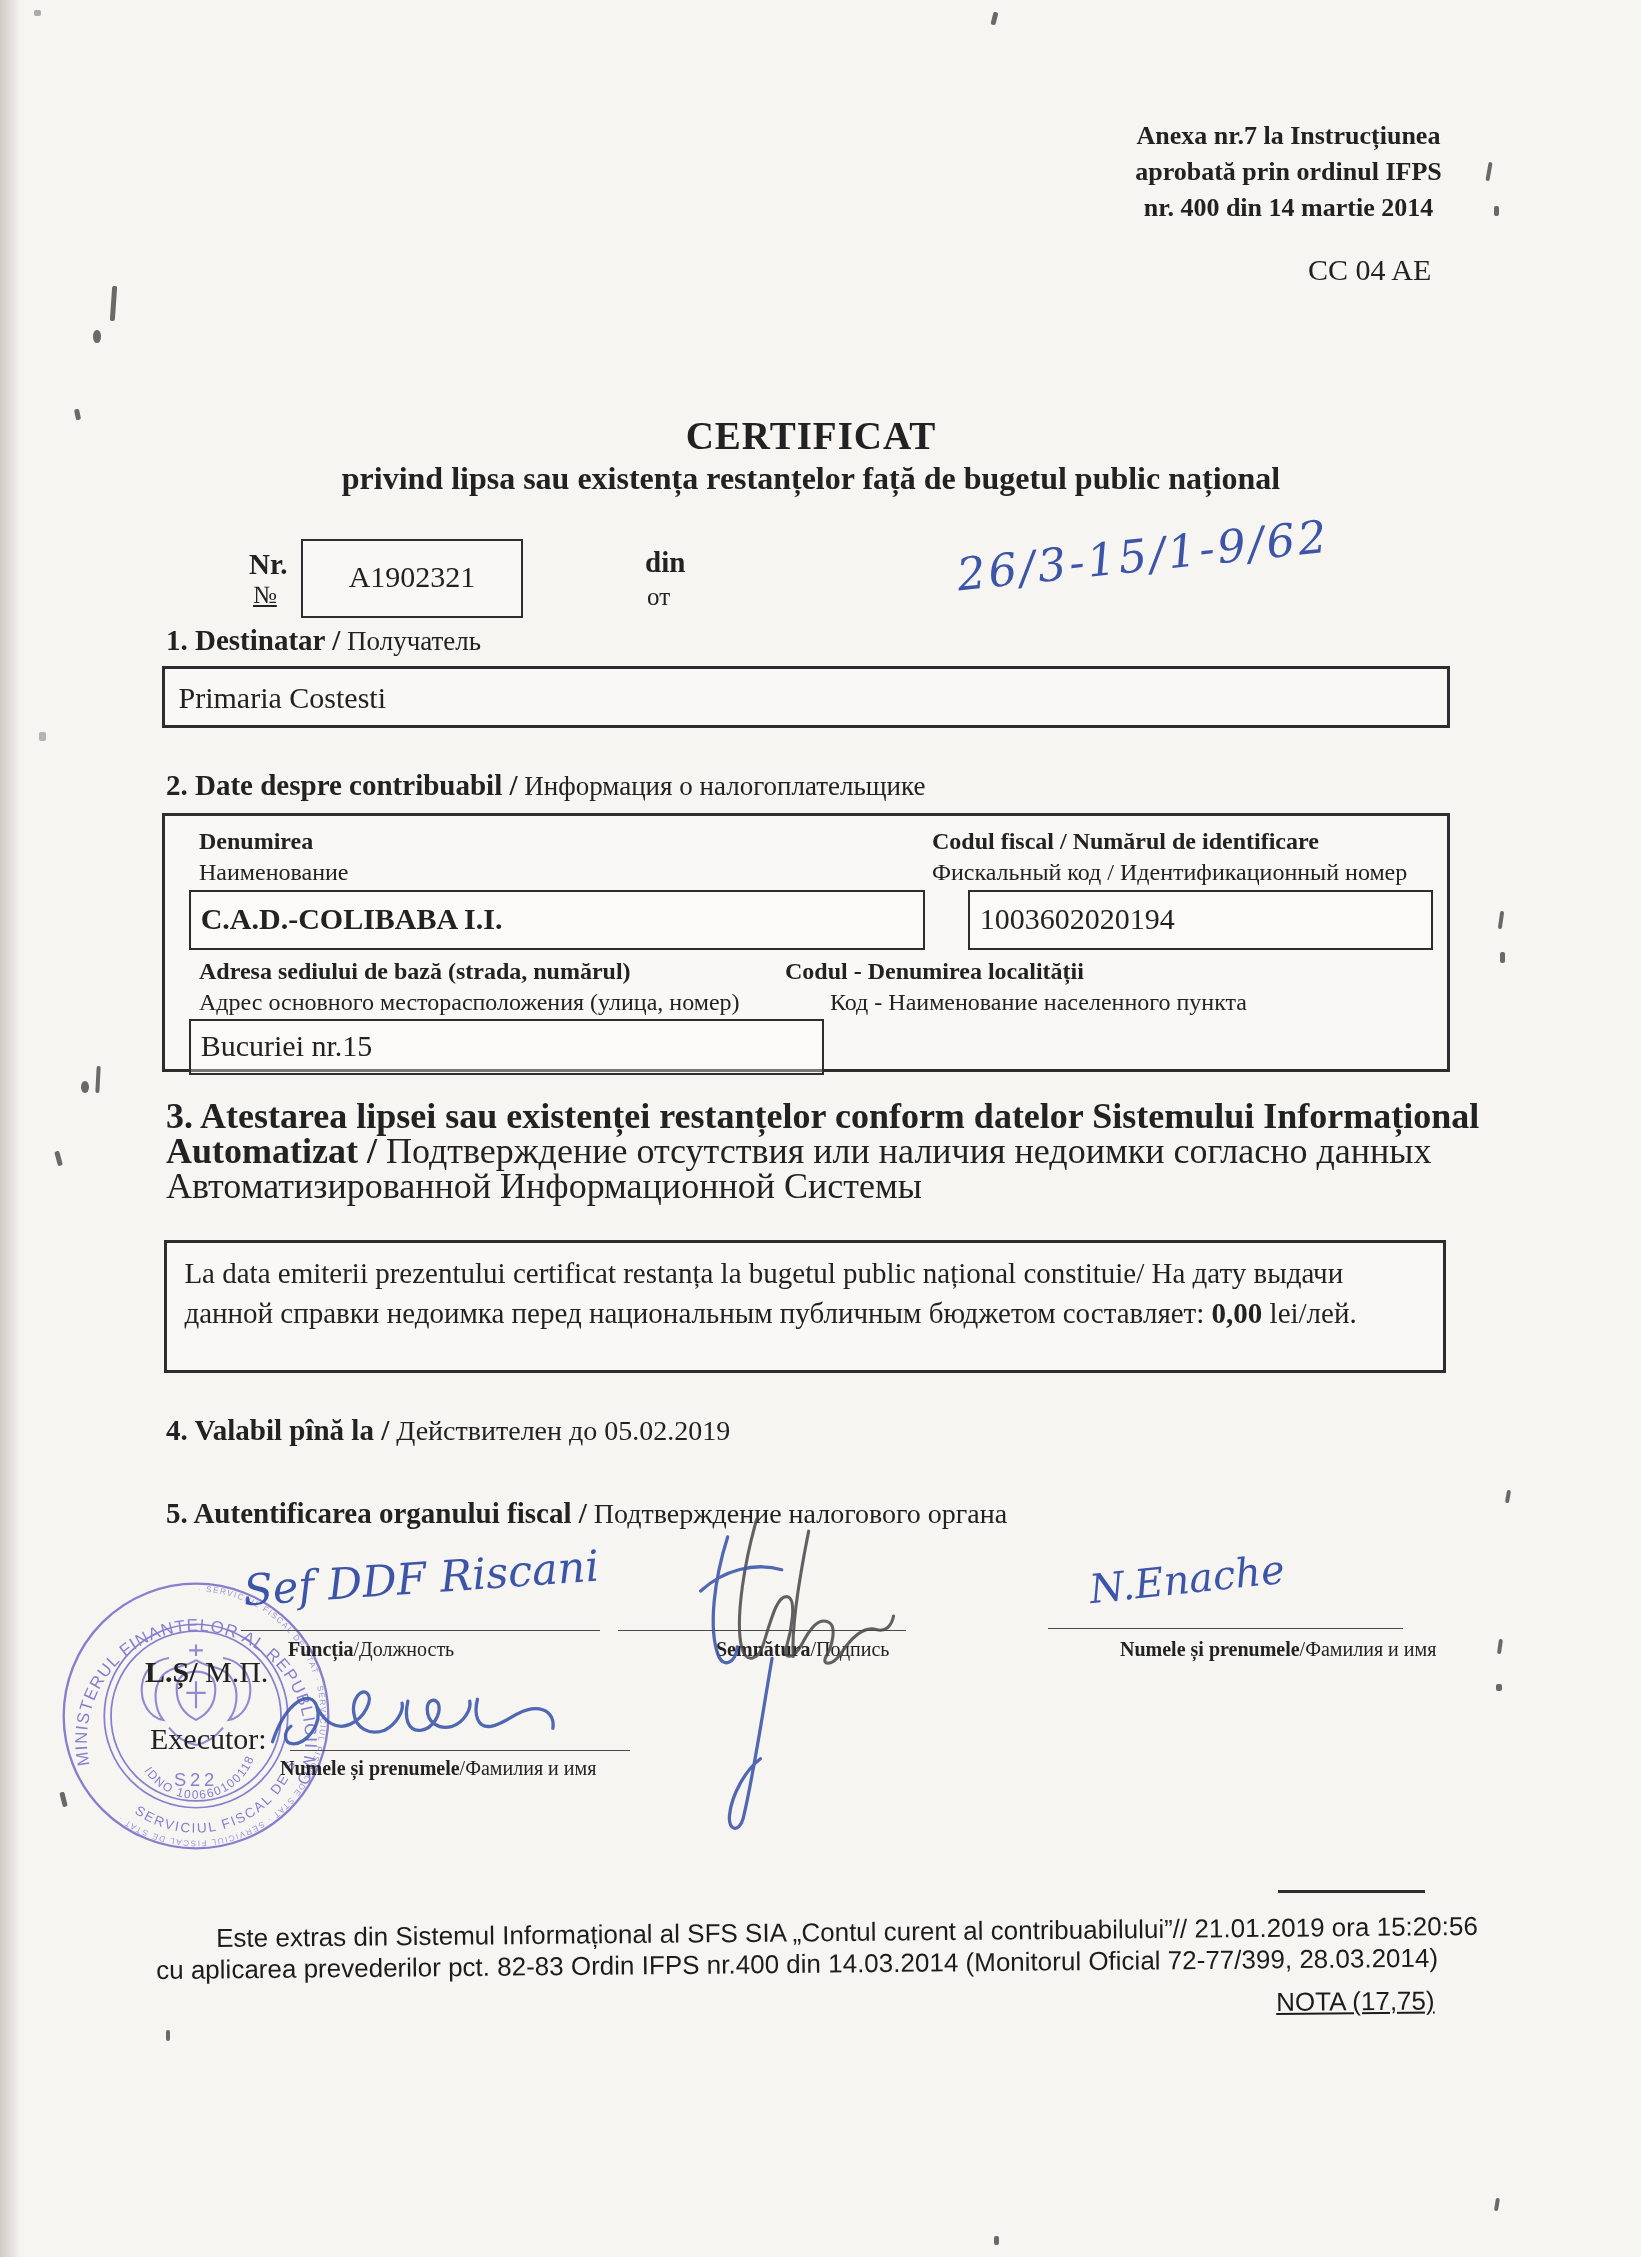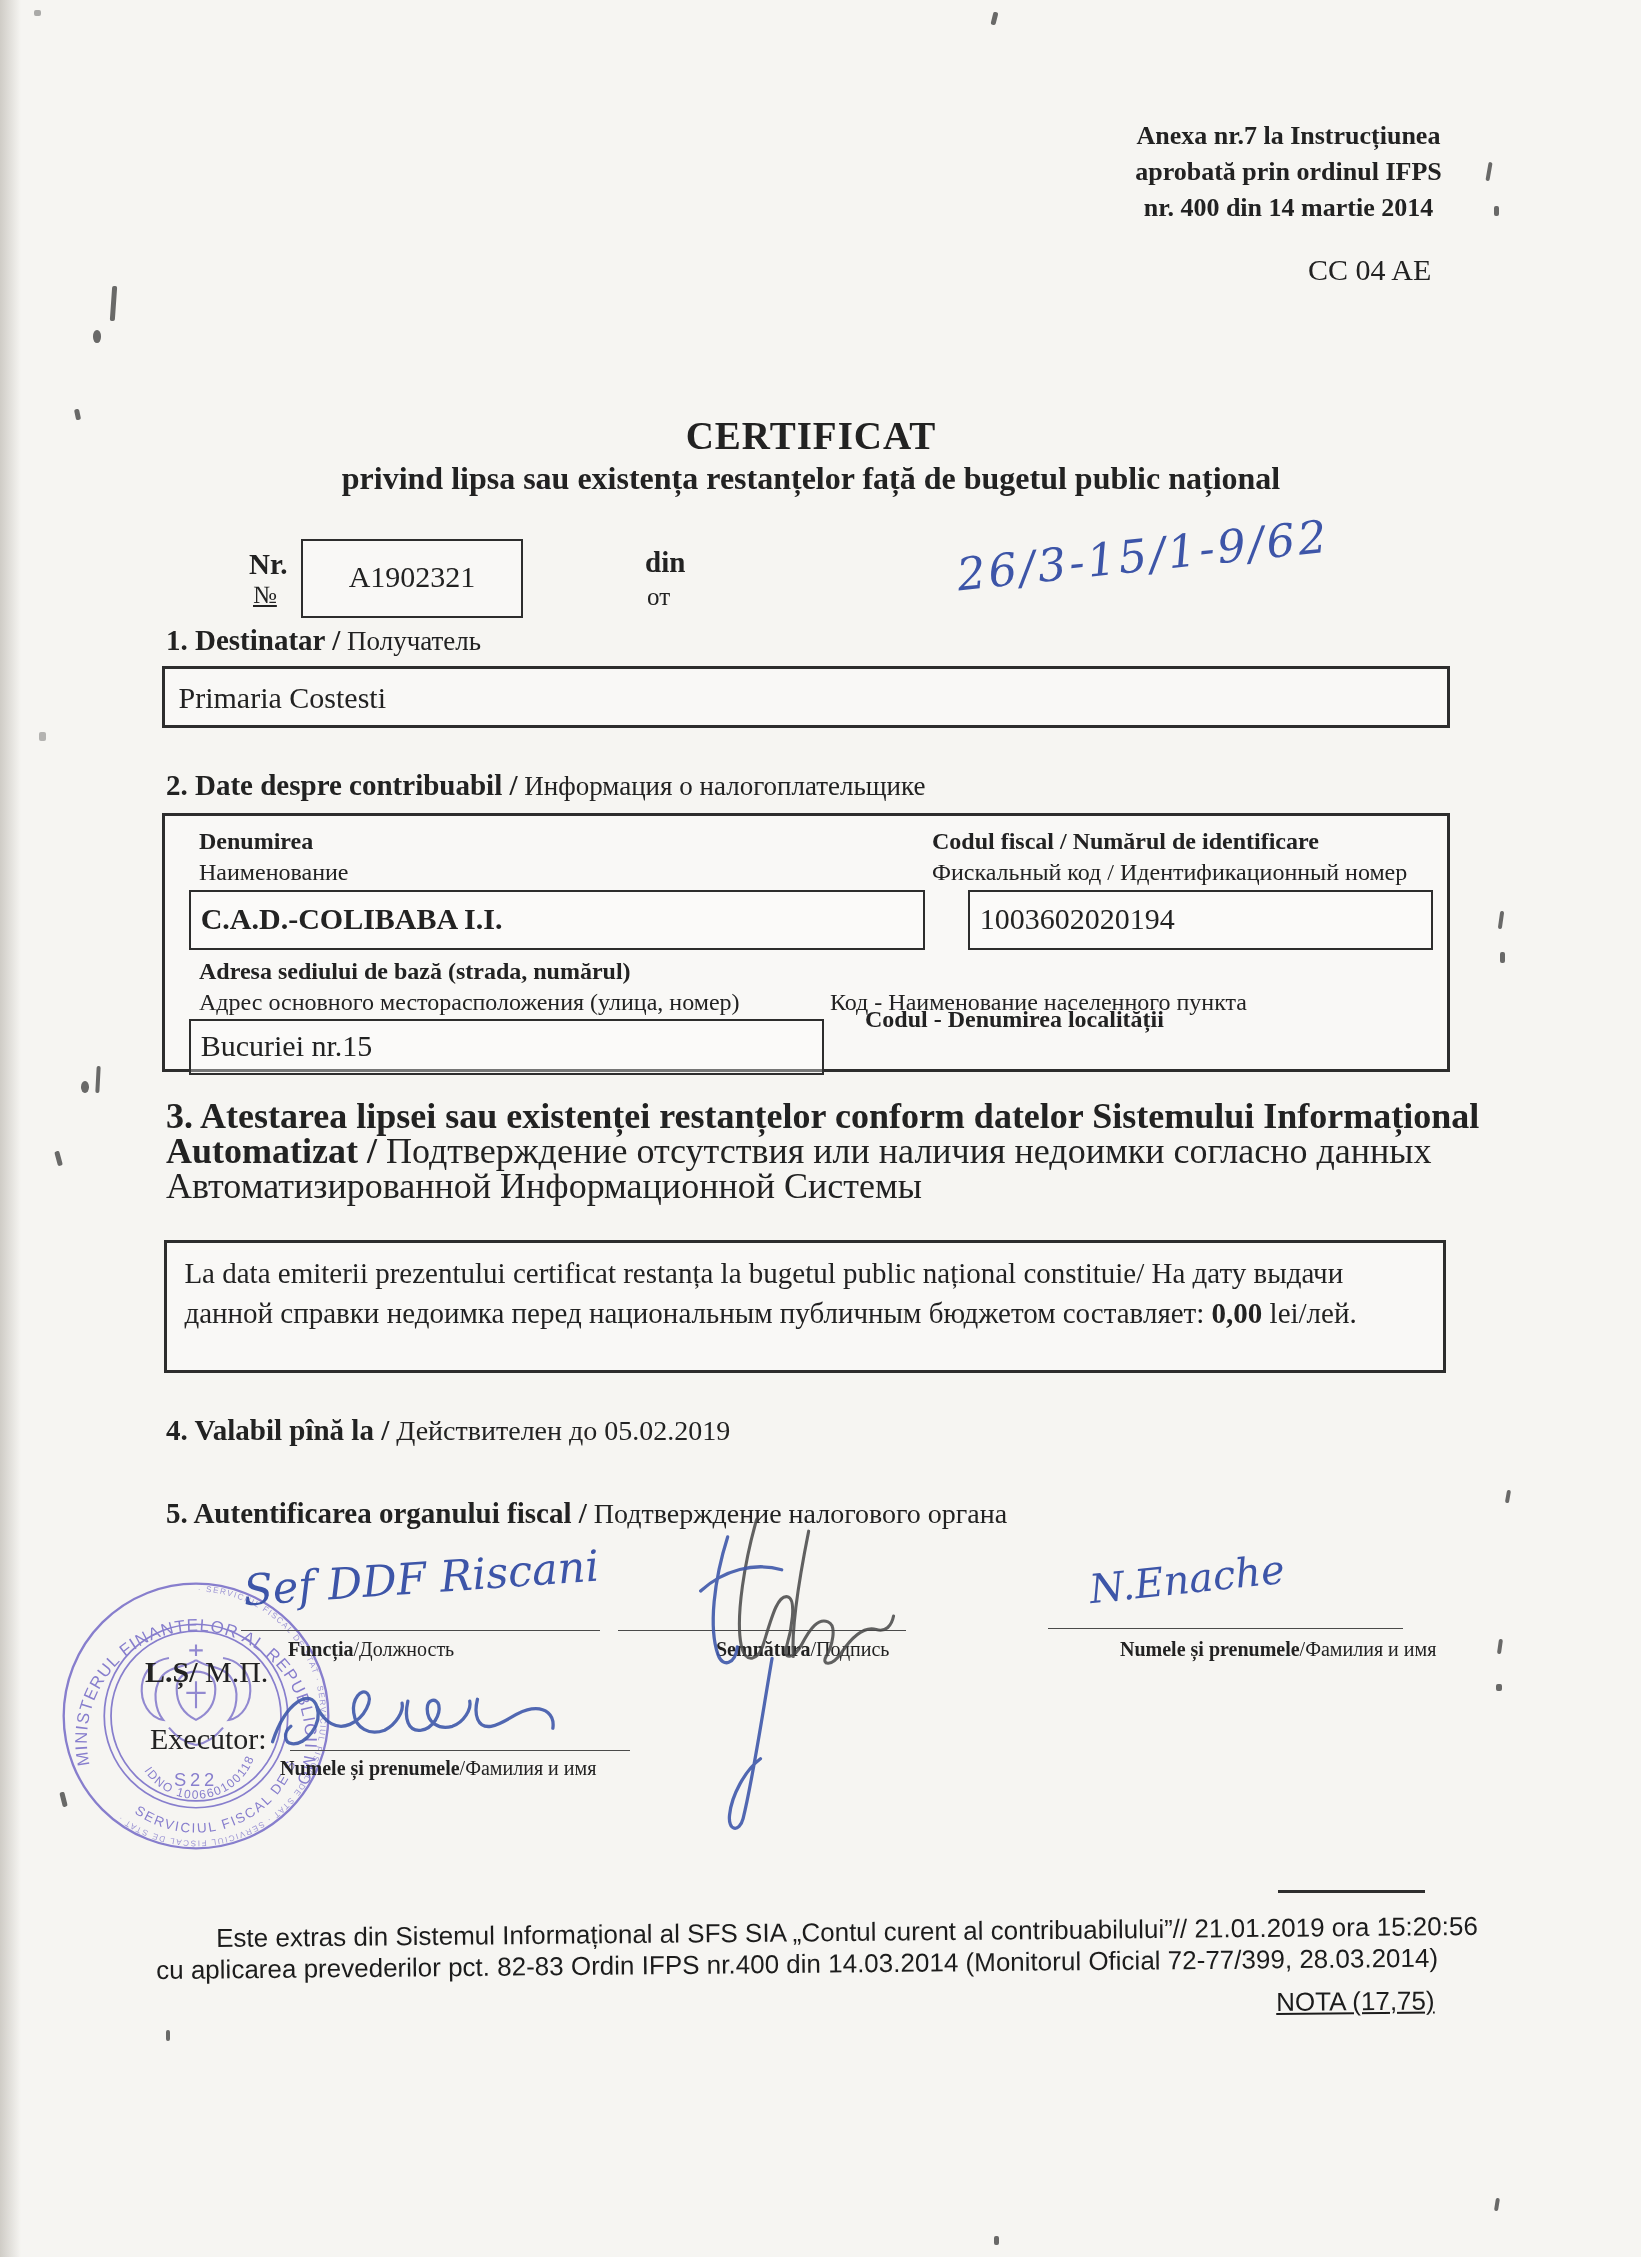--- a/index.html
+++ b/index.html
@@ -66,21 +66,21 @@
   <div class="abs lbl-b" style="left:932px;top:828px;">Codul fiscal / Numărul de identificare</div>
   <div class="abs lbl-r" style="left:932px;top:859px;">Фискальный код / Идентификационный номер</div>
   <div class="box" style="left:189px;top:890px;width:732px;height:56px;">
     <div class="val b" style="margin:9.7px 0 0 9.7px;">C.A.D.-COLIBABA I.I.</div>
   </div>
   <div class="box" style="left:924px;top:890px;width:461px;height:56px;margin-left:44px;">
     <div class="val" style="margin:9.7px 0 0 9.7px;">1003602020194</div>
   </div>
   <div class="abs lbl-b" style="left:199px;top:958px;">Adresa sediului de bază (strada, numărul)</div>
   <div class="abs lbl-r" style="left:199px;top:989px;">Адрес основного месторасположения (улица, номер)</div>
-  <div class="abs lbl-b" style="left:865px;top:958px;margin-top:48px;">Codul - Denumirea localității</div>
+  <div class="abs lbl-b" style="left:785px;top:958px;">Codul - Denumirea localității</div>
   <div class="abs lbl-r" style="left:830px;top:989px;">Код - Наименование населенного пункта</div>
   <div class="box" style="left:189px;top:1019px;width:631px;height:52px;">
     <div class="val" style="margin:7.7px 0 0 9.7px;">Bucuriei nr.15</div>
   </div>
 
   <div class="abs" style="left:166px;top:1099px;width:1342px;font-size:36px;line-height:35px;">
     <span class="b">3. Atestarea lipsei sau existenței restanțelor conform datelor Sistemului Informațional Automatizat /</span><span> Подтверждение отсутствия или наличия недоимки согласно данных Автоматизированной Информационной Системы</span>
   </div>
   <div class="box thick" style="left:164px;top:1240px;width:1276px;height:127px;">
     <div style="margin:9.7px 17.4px 0 17.4px;font-size:29px;line-height:40px;">

